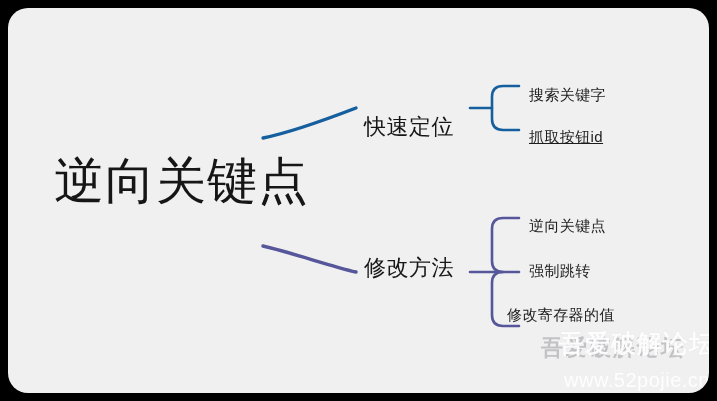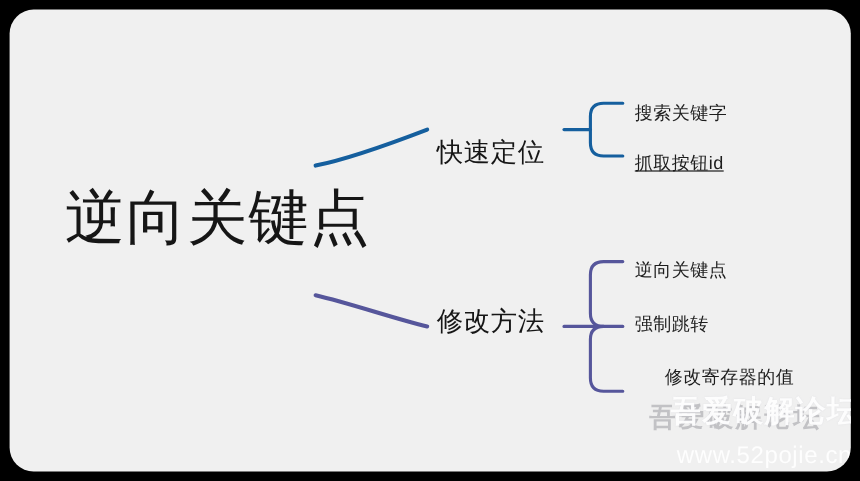--- a/index.html
+++ b/index.html
@@ -73,21 +73,21 @@
 
   .leaf-node {
     font-size: 15px;
     letter-spacing: 0.4px;
     color: #1d1d1d;
   }
   #leaf-node-0-0 { left: 521px; top: 79px; text-align: right; }
   #leaf-node-0-1 { left: 521px; top: 121px; text-decoration: underline; }
   #leaf-node-1-0 { left: 521px; top: 210px; }
   #leaf-node-1-1 { left: 521px; top: 255px; }
-  #leaf-node-1-2 { left: 546px; top: 299px; text-align: center; }
+  #leaf-node-1-2 { left: 499px; top: 299px; text-align: center; }
 
   
   #watermark {
     position: absolute;
     right: -6px;
     bottom: 2px;
     text-align: center;
     pointer-events: none;
     user-select: none;
   }

